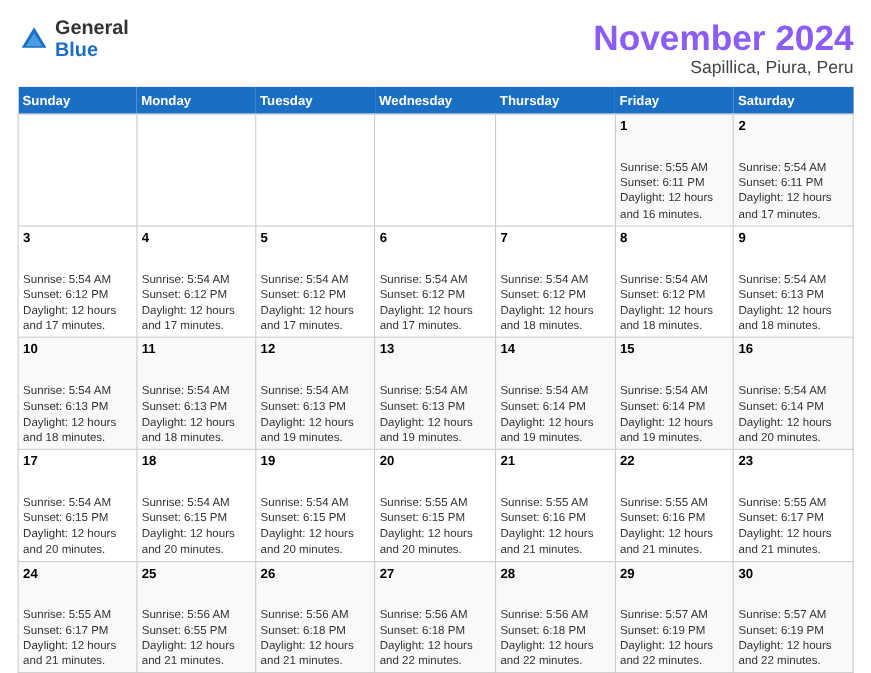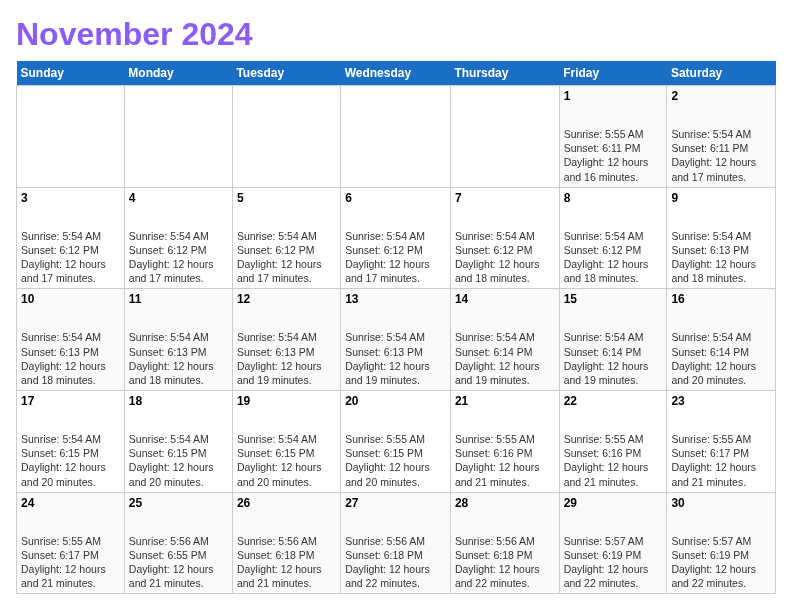--- a/index.html
+++ b/index.html
@@ -80,22 +80,33 @@
       margin-top: 24px;
     }
     .empty-cell {
       background: #fff !important;
     }
   </style>
 </head>
 <body>
 
 <div class="header">
+  <div class="logo">
+    <svg class="logo-icon" viewBox="0 0 40 40">
+      <polygon points="20,5 35,30 5,30" fill="#1a6fc4"></polygon>
+      <polygon points="20,12 30,28 10,28" fill="#4a9fe0"></polygon>
+    </svg>
+    <div class="logo-text">
+      <span class="logo-general">General</span><br>
+      <span class="logo-blue">Blue</span>
+    </div>
+  </div>
   <div class="title-block">
     <div class="month-title">November 2024</div>
+    <div class="location">Sapillica, Piura, Peru</div>
   </div>
 </div>
 
 <table class="calendar">
   <thead>
     <tr>
     <th>Sunday</th>
         <th>Monday</th>
         <th>Tuesday</th>
         <th>Wednesday</th>

